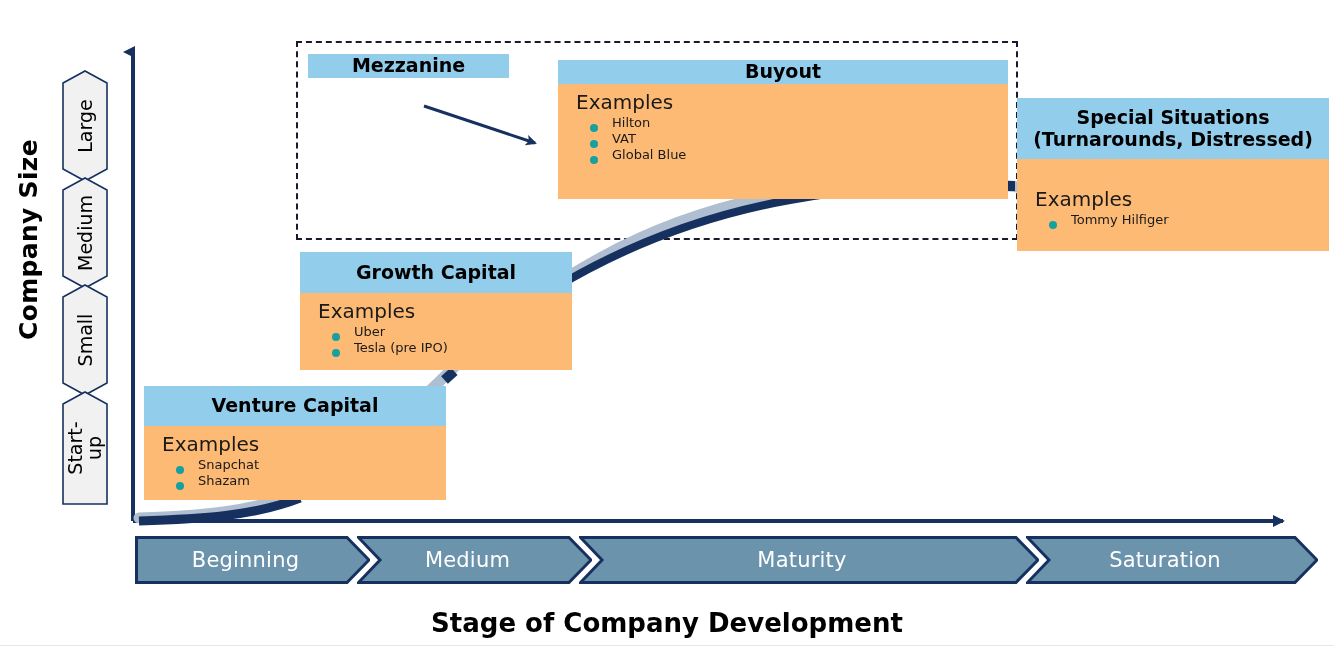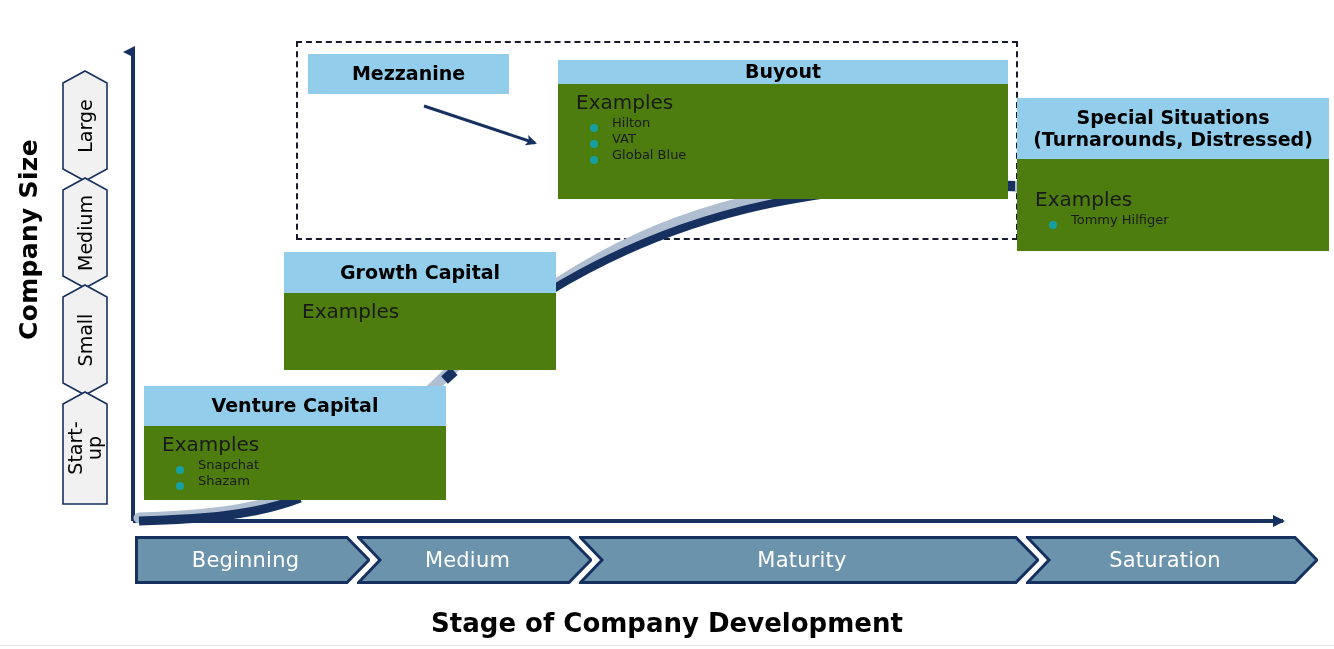--- a/index.html
+++ b/index.html
@@ -81,21 +81,21 @@
     font-size: 19px;
     text-align: center;
     line-height: 1.12;
     display: flex;
     align-items: center;
     justify-content: center;
     box-sizing: border-box;
     padding: 4px 6px;
   }
   .card-body {
-    background: #4d7c0f;
+    background: #fdba74;
     box-sizing: border-box;
     padding: 7px 0 8px 18px;
   }
   .ex-title {
     font-size: 20px;
     color: #1a1a1a;
     margin: 0 0 1px 0;
     line-height: 1.15;
   }
   ul.ex-list {
@@ -268,29 +268,39 @@
           <span>Snapchat</span>
         </li>
         <li>
           <span class="bullet"></span>
           <span>Shazam</span>
         </li>
       </ul>
     </div>
   </div>
 
-  <div class="card" style="left:284px; top:252px; width:272px;">
+  <div class="card" style="left:300px; top:252px; width:272px;">
     <div class="card-head" style="height:41px;">Growth Capital</div>
     <div class="card-body" style="height:77px;">
       <div class="ex-title">Examples</div>
+      <ul class="ex-list">
+        <li>
+          <span class="bullet"></span>
+          <span>Uber</span>
+        </li>
+        <li>
+          <span class="bullet"></span>
+          <span>Tesla (pre IPO)</span>
+        </li>
+      </ul>
     </div>
   </div>
 
   <div class="card" style="left:308px; top:54px; width:201px;">
-    <div class="card-head" style="height:40px;">Mezzanine</div>
+    <div class="card-head" style="height:24px;">Mezzanine</div>
   </div>
 
   <svg class="abs" id="mezz-arrow" viewBox="0 0 1334 649">
     <defs>
       <marker id="arrMez" markerWidth="11" markerHeight="11" refX="9" refY="5.5" orient="auto" markerUnits="userSpaceOnUse">
         <path d="M0,0 L11,5.5 L0,11 L2.5,5.5 Z" fill="#16315F"></path>
       </marker>
     </defs>
     <line x1="424" y1="106" x2="535" y2="143" stroke="#16315F" stroke-width="3" marker-end="url(#arrMez)"></line>
   </svg>

